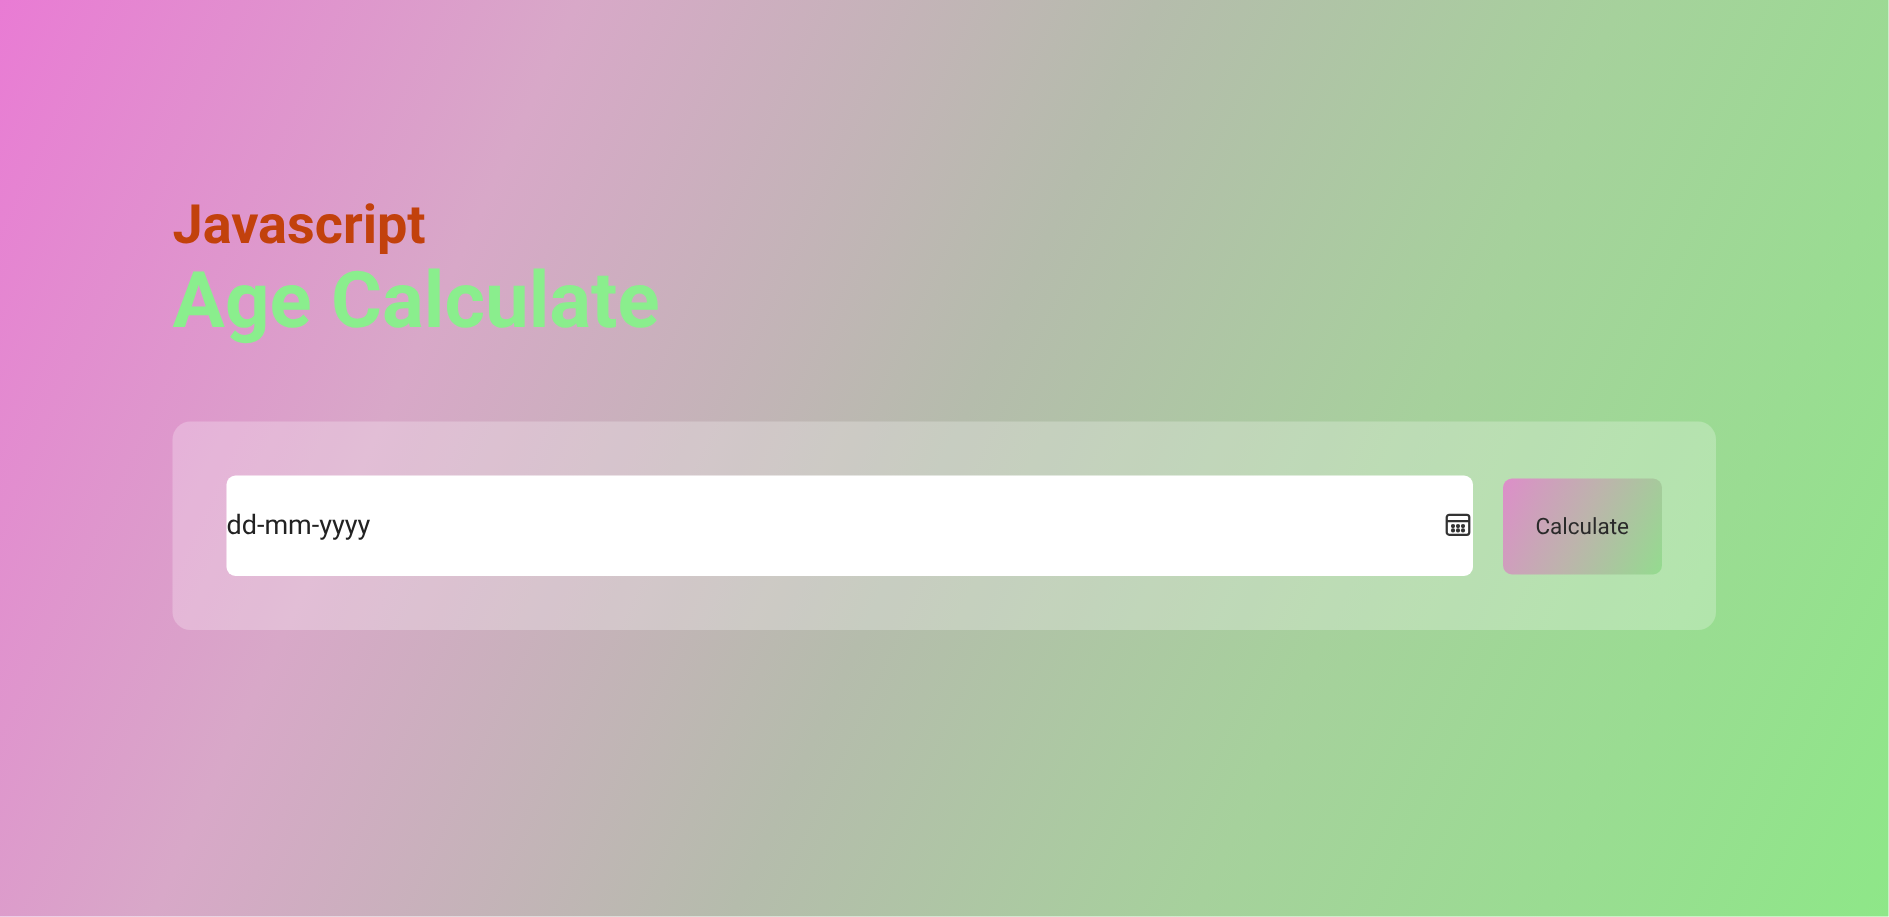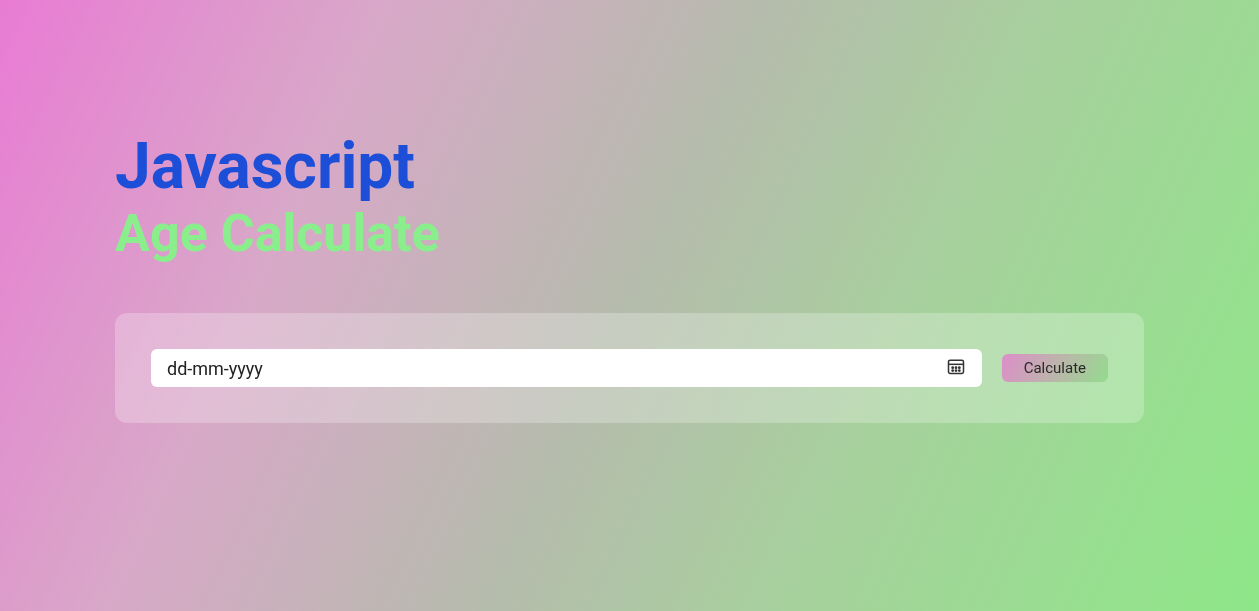--- a/index.html
+++ b/index.html
@@ -18,23 +18,23 @@
 
 .container {
   padding: 130px 115px 0 115px;
 }
 
 .heading {
   margin-bottom: 50px;
 }
 
 .heading-line1 {
-  font-size: 64px;
+  font-size: 36px;
   font-weight: 700;
-  color: #1d4ed8;
+  color: #c2410c;
   line-height: 1.15;
 }
 
 .heading-line2 {
   font-size: 52px;
   font-weight: 700;
   color: #8aee8d;
   line-height: 1.15;
 }
 
@@ -45,24 +45,24 @@
   display: flex;
   align-items: center;
   gap: 20px;
 }
 
 .input-wrap {
   flex: 1;
   position: relative;
   background: #fff;
   border-radius: 6px;
-  height: 38px;
+  height: 67px;
   display: flex;
   align-items: center;
-  padding: 0 16px;
+  padding: 0 0;
   justify-content: flex-end;
 }
 
 .date-input {
   flex: 1;
   border: none;
   outline: none;
   font-size: 18px;
   color: #222;
   background: transparent;
@@ -77,21 +77,21 @@
   width: 20px;
   height: 20px;
   flex-shrink: 0;
 }
 
 .calc-button {
   background: linear-gradient(115deg, #dd8ec9 0%, #bdb4ac 50%, #94db8f 100%);
   border: none;
   border-radius: 6px;
   padding: 0 22px;
-  height: 28px;
+  height: 64px;
   font-size: 15px;
   color: #2a2a2a;
   cursor: pointer;
   font-family: inherit;
 }
 </style>
 </head>
 <body>
 
 <div class="container">

